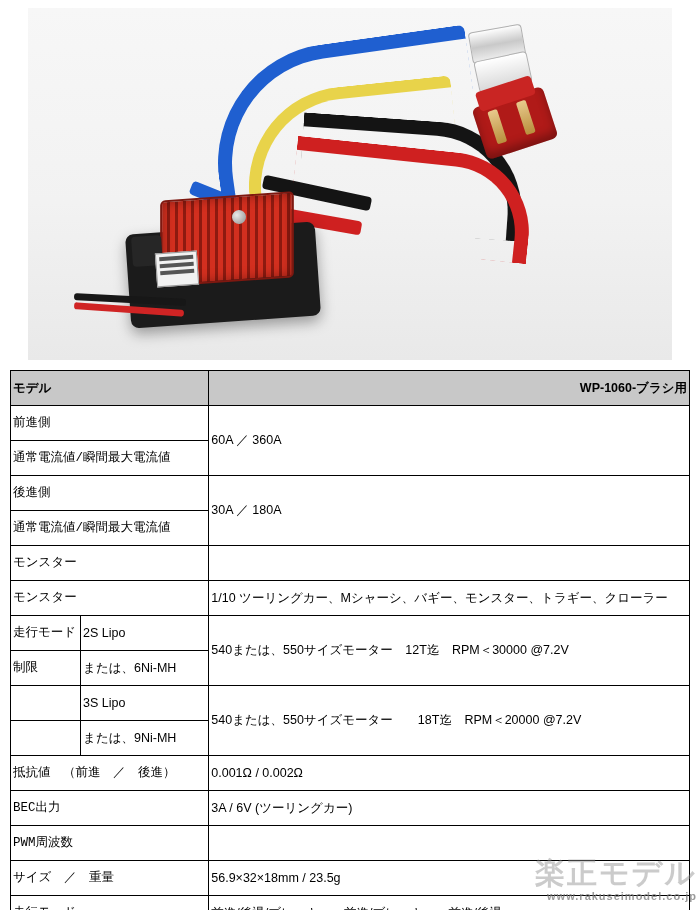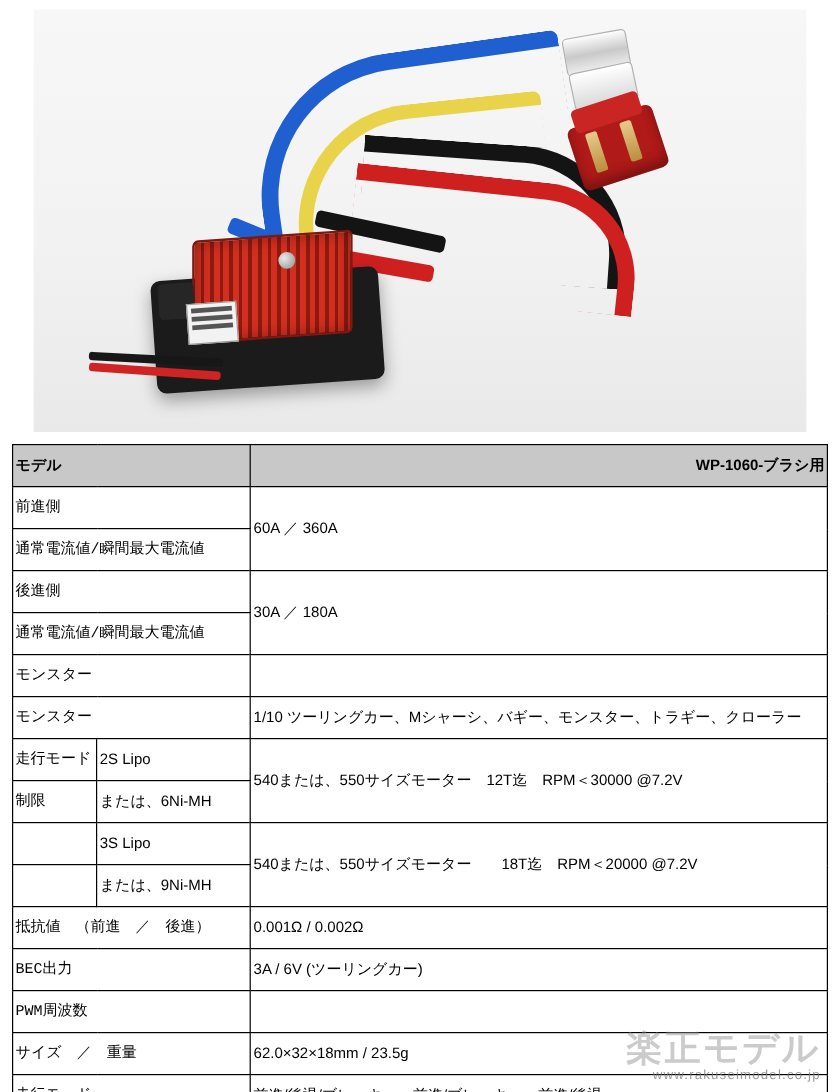--- a/index.html
+++ b/index.html
@@ -254,33 +254,33 @@
     background: #c8c8c8;
     font-weight: bold;
   }
   .center { text-align: right; margin-top: 10px; }
   .vals { font-size: 12.5px; }
   .rowlabel { white-space: nowrap; font-family: Liberation Mono, monospace; }
 
   
   .watermark {
     position: absolute;
-    right: 16px;
+    right: 3px;
     bottom: 8px;
     font-size: 30px;
     font-weight: bold;
     color: rgba(140,140,140,0.45);
     letter-spacing: 2px;
     pointer-events: none;
   }
   .watermark small {
     display:block;
     text-align:right;
     font-size: 11px;
-    font-weight: normal;
+    font-weight: bold;
     letter-spacing: 1px;
     color: rgba(120,120,120,0.75);
     margin-top: -4px;
   }
 </style>
 </head>
 <body>
 
 <div class="photo">
   <div class="photo-bg"></div>
@@ -388,21 +388,21 @@
         <td class="vals">3A / 6V (ツーリングカー)</td>
       </tr>
 
       <tr>
         <td class="rowlabel" colspan="2">PWM周波数</td>
         <td class="vals"></td>
       </tr>
 
       <tr>
         <td class="rowlabel" colspan="2">サイズ　／　重量</td>
-        <td class="vals">62.0×32×18mm / 23.5g</td>
+        <td class="vals">56.9×32×18mm / 23.5g</td>
       </tr>
 
       <tr>
         <td class="rowlabel" colspan="2">走行モード</td>
         <td class="vals">前進/後退/ブレーキ　　前進/ブレーキ　　前進/後退</td>
       </tr>
     </tbody>
   </table>
 </div>
 

